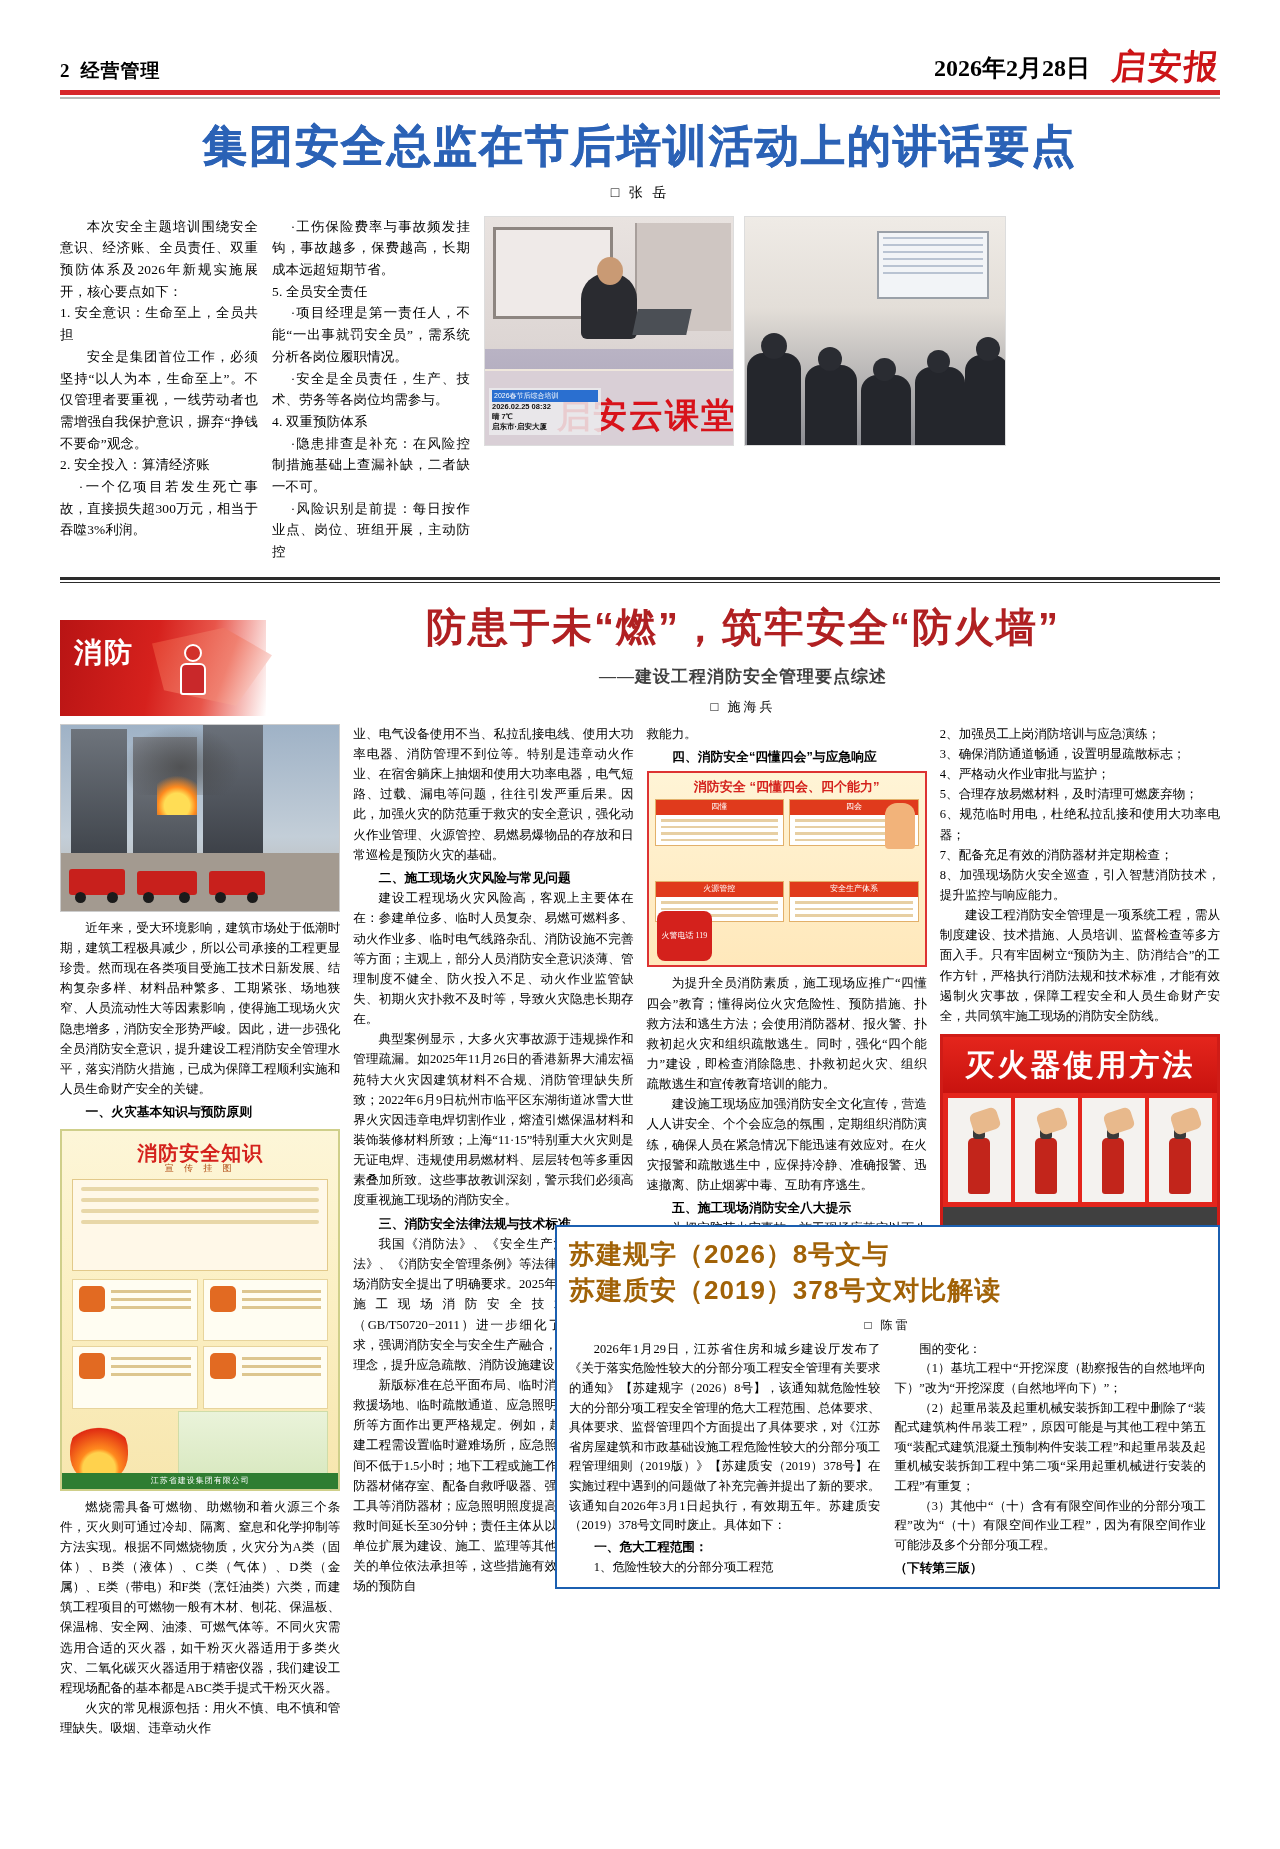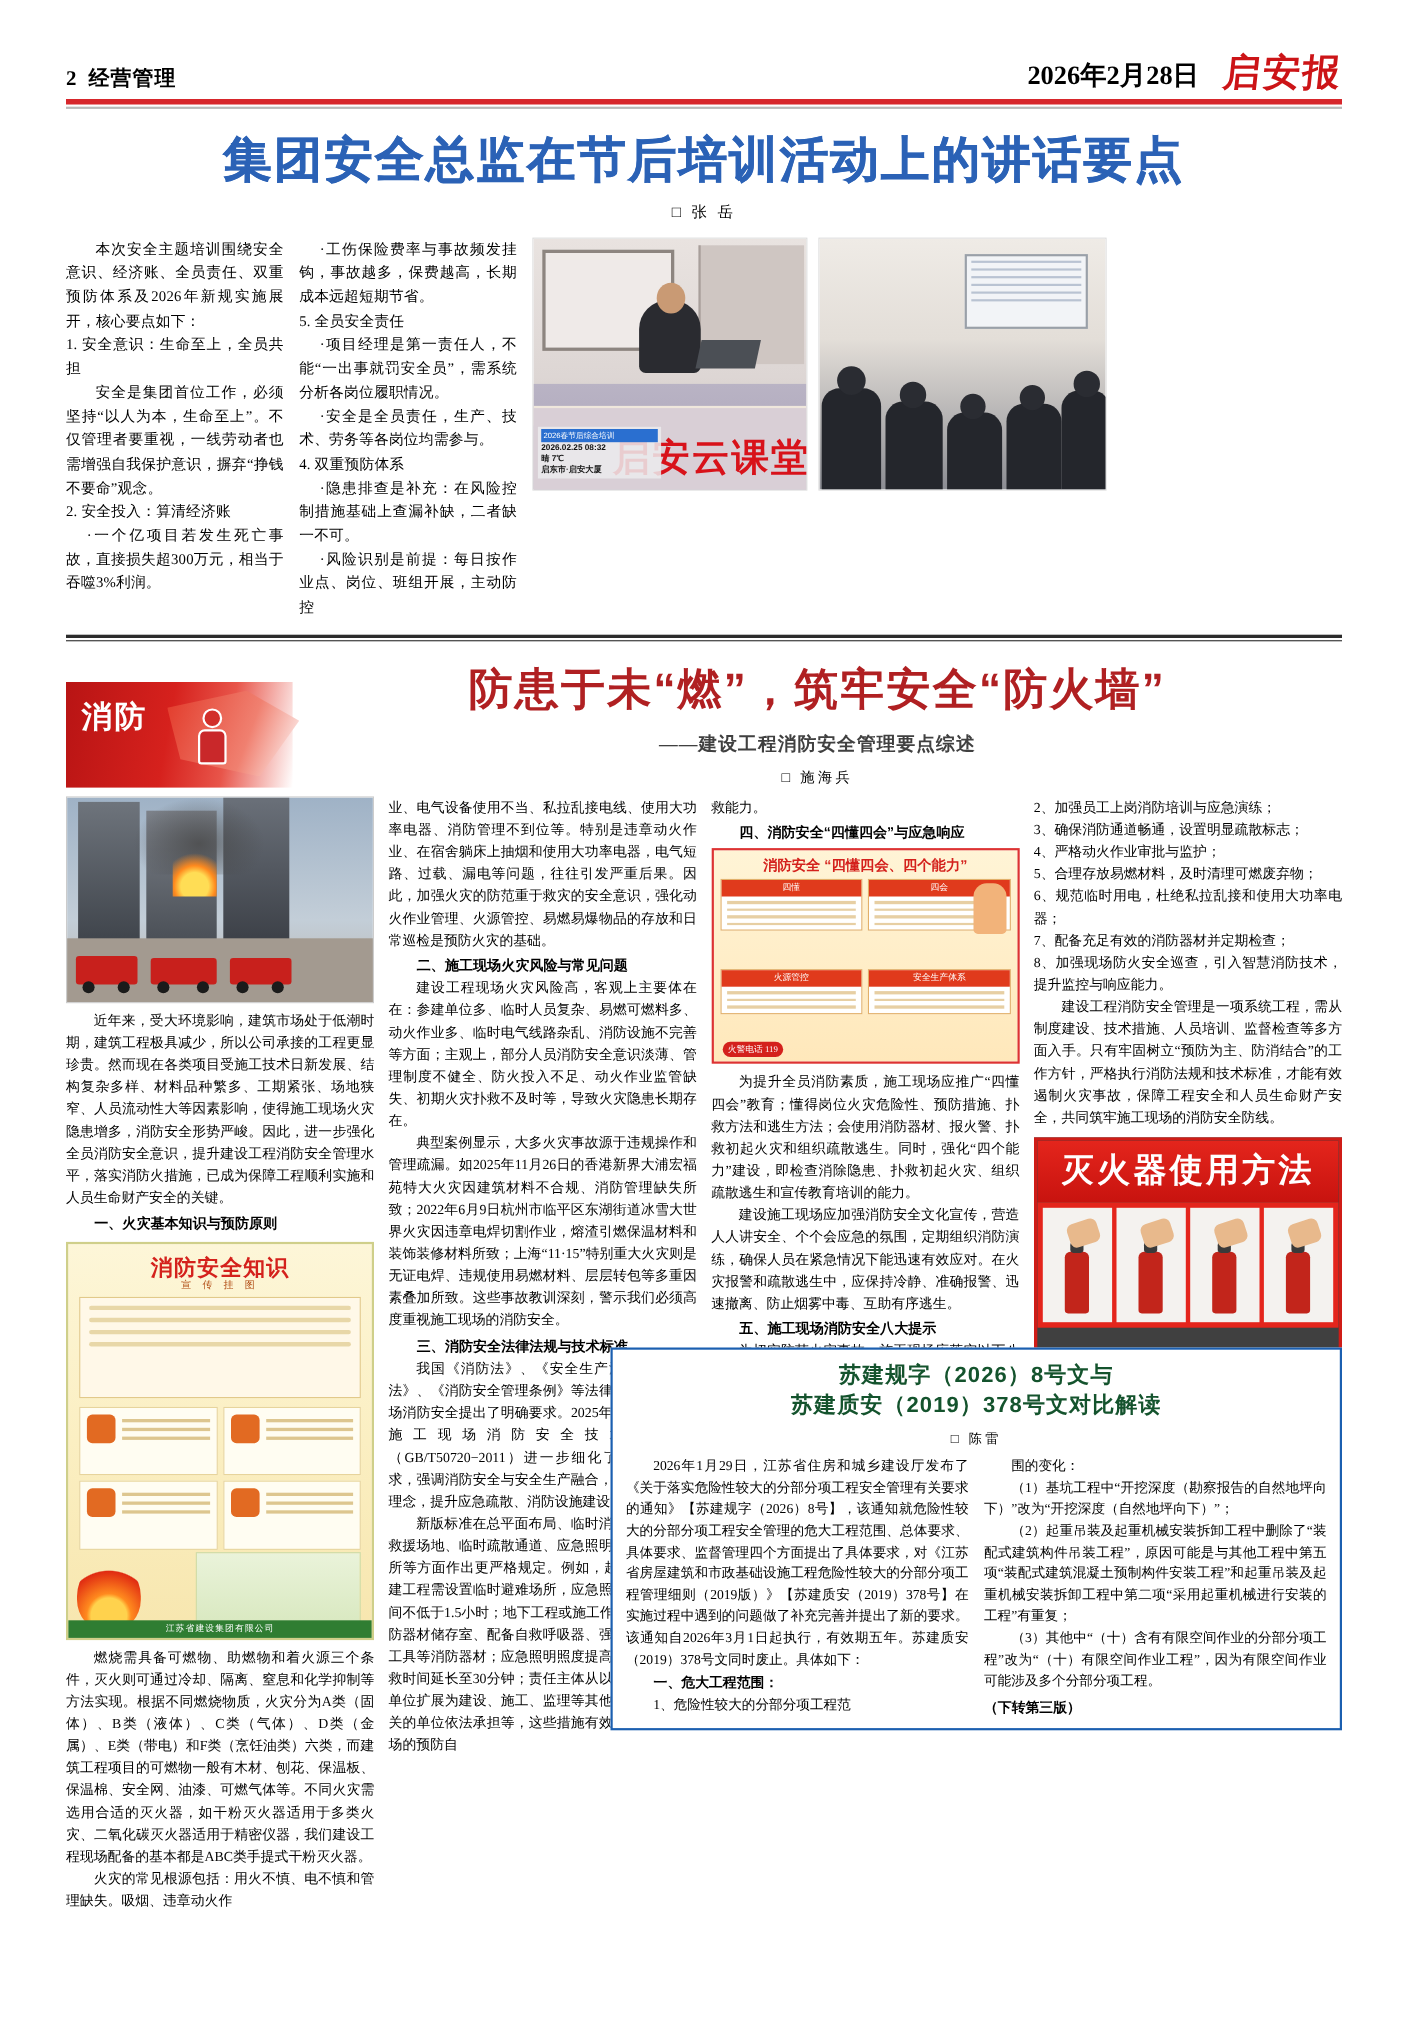--- a/index.html
+++ b/index.html
@@ -159,21 +159,21 @@
              background:linear-gradient(180deg,#fff4d6,#ffe8bb); overflow:hidden; margin:4px 0 6px; }
   .p2t { position:absolute; top:4px; left:0; right:0; text-align:center; color:#d4211c;
          font-size:13px; font-weight:bold; font-family:"Liberation Sans",sans-serif; }
   .p2row { position:absolute; top:26px; left:6px; right:6px; display:flex; gap:5px; }
   .p2half { flex:1; background:#fff; border:1px solid #e2b06a; }
   .p2hd { background:#e03a1c; color:#fff; font-size:8px; text-align:center;
           padding:1px 0; font-family:"Liberation Sans",sans-serif; }
   .p2ln { height:2.5px; background:#e7cfa3; margin:4px 5px; }
   .p2row2 { position:absolute; top:108px; left:6px; right:6px; display:flex; gap:5px; }
   .p2tag { position:absolute; bottom:4px; left:8px; background:#d4211c; color:#fff;
-           font-size:8px; padding:1px 5px; border-radius:8px; }
+           font-size:8px; padding:19px 5px; border-radius:8px; }
   .p2kid { position:absolute; right:10px; top:30px; width:30px; height:46px;
            background:#f2b37a; border-radius:12px 12px 4px 4px; }
 
   
   .poster3 { width:100%; height:238px; border:3px solid #cf1c17; position:relative;
              background:#404040; overflow:hidden; margin:8px 0 0; }
   .p3hd { height:56px; background:linear-gradient(180deg,#e4251c,#c8130f);
           color:#fff; font-size:30px; font-weight:bold; text-align:center;
           line-height:56px; letter-spacing:3px; font-family:"Liberation Sans",sans-serif; }
   .p3grid { display:grid; grid-template-columns:repeat(4,1fr); gap:4px; padding:5px;
@@ -203,21 +203,21 @@
               background:radial-gradient(ellipse at 50% 60%, rgba(70,70,70,.75), rgba(120,120,120,0) 70%); }
   .bp-fire { position:absolute; left:96px; top:44px; width:40px; height:46px;
              background:radial-gradient(circle at 50% 80%, #ffdd55 0 30%, #ff8a1e 45%, rgba(224,43,18,0) 72%); }
   .bp-ground { position:absolute; left:0; right:0; bottom:0; height:58px; background:#a39a90; }
   .bp-truck { position:absolute; bottom:16px; background:#c8201c; border-radius:3px; }
   .bp-wheel { position:absolute; bottom:8px; width:11px; height:11px; background:#1b1b1b; border-radius:50%; }
 
   
   .bluebox { border:2px solid #1b5fb0; padding:10px 12px 8px; margin-top:10px;
              background:#fff; }
-  .bb-title { text-align:center; color:#14532d; font-size:20px; font-weight:bold;
+  .bb-title { color:#a16207; font-size:26px; font-weight:bold;
               line-height:1.38; letter-spacing:1px; font-family:"Liberation Sans",sans-serif; }
   .bb-by { text-align:center; font-size:12px; margin-top:8px; letter-spacing:3px; }
   .bb-body { display:flex; gap:14px; margin-top:6px; }
   .bb-col { flex:1; font-size:12.4px; line-height:1.58; text-align:justify; }
   .bb-col p { margin:0; text-indent:2em; }
   .bb-col h4 { margin:2px 0 0; font-size:12.6px; font-weight:bold; text-indent:2em;
                font-family:"Liberation Sans",sans-serif; }
   .cont { text-align:left; font-size:12.6px; font-weight:bold; margin-top:4px;
           font-family:"Liberation Sans",sans-serif; }
 </style>

